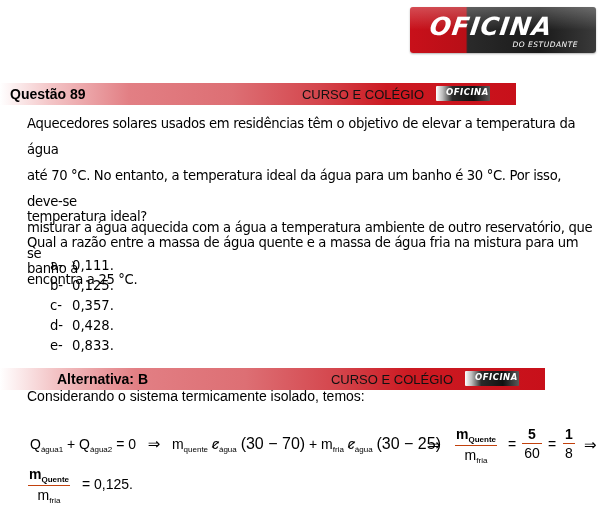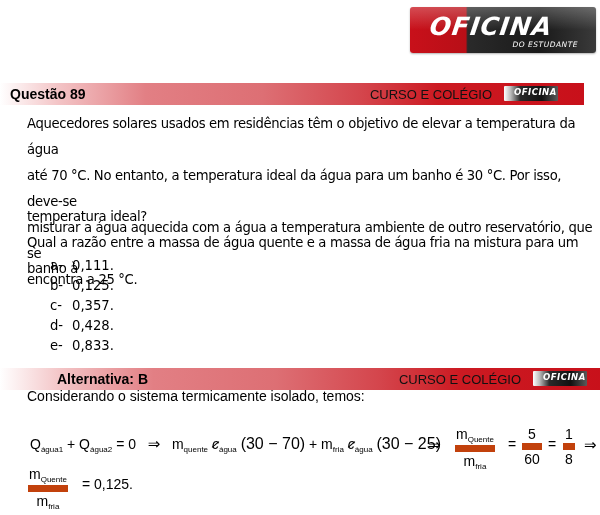--- a/index.html
+++ b/index.html
@@ -7,40 +7,40 @@
 
   .logo-main { position: absolute; left: 410px; top: 7px; width: 186px; height: 46px; border-radius: 3px;
     background: linear-gradient(90deg, #c8101a 0%, #b80f17 30%, #2a2a2a 31%, #1a1a1a 70%, #3a3a3a 100%);
     box-shadow: 0 1px 2px rgba(0,0,0,0.3); overflow: hidden; }
   .logo-main::before { content: ""; position: absolute; left: 0; top: 0; right: 0; height: 50%;
     background: linear-gradient(180deg, rgba(255,255,255,0.25), rgba(255,255,255,0)); }
   .logo-main .logo-word { position: absolute; left: 20px; top: 5px; font-family: "DejaVu Sans", sans-serif; font-weight: bold; font-style: italic;
     font-size: 25px; color: #fff; letter-spacing: 1px; transform: skewX(-8deg); }
   .logo-main .logo-sub { position: absolute; right: 18px; bottom: 4px; font-family: "DejaVu Sans", sans-serif; font-style: italic; font-size: 7.5px; color: #fff; letter-spacing: 0.5px; margin-left: 14px; }
 
-  .bar { position: absolute; left: 0; width: 584px; height: 22px;
+  .bar { position: absolute; left: 0; width: 516px; height: 22px;
     background: linear-gradient(90deg, #ffffff 0%, #f3c4c6 10%, #e27f84 25%, #dd6f74 45%, #d4454c 62%, #cc1a22 75%, #c8101a 100%); }
   .bar-title { position: absolute; top: 3px; font-weight: bold; font-size: 14px; color: #000; }
   .bar-right { position: absolute; right: 92px; top: 4px; font-size: 13px; color: #111; }
   .mini-logo { position: absolute; right: 26px; top: 3px; width: 54px; height: 15px; border-radius: 1px;
     background: linear-gradient(90deg, #ffffff 0%, #bdbdbd 12%, #2a2a2a 30%, #111 70%, #5a5a5a 100%);
     overflow: hidden; }
   .mini-logo span { position: absolute; left: 10px; top: 1px; font-family: "DejaVu Sans", sans-serif; font-weight: bold; font-style: italic; font-size: 8.5px; color: #fff; letter-spacing: 0.5px; }
 
   .text { position: absolute; left: 27px; font-family: "DejaVu Sans", sans-serif; font-size: 13.2px; line-height: 26px; color: #000; letter-spacing: -0.35px; }
   .options { position: absolute; left: 50px; top: 256px; font-family: "DejaVu Sans", sans-serif; font-size: 13.2px; line-height: 20px; }
   .opt { display: flex; }
   .opt .letter { width: 22px; }
 
   .sol-intro { position: absolute; left: 27px; top: 388px; font-size: 14px; text-align: right; }
 
   .math { position: absolute; font-family: "Liberation Sans", sans-serif; font-size: 14px; white-space: nowrap; }
   .math sub { font-size: 8px; vertical-align: -3px; }
   .frac { position: absolute; text-align: center; font-family: "Liberation Sans", sans-serif; font-size: 14px; }
-  .frac .num { display: block; border-bottom: 7px solid #c2410c; padding: 0 1px 1px; }
+  .frac .num { display: block; border-bottom: 1px solid #c2410c; padding: 0 1px 1px; font-weight: bold; }
   .frac .den { display: block; padding-top: 1px; }
   .frac sub { font-size: 8px; vertical-align: -3px; }
   .paren { font-size: 16px; }
   .arrow { font-size: 15px; }
   .c-strike { position: relative; display: inline-block; font-style: italic; }
   .c-strike::after { content: ""; position: absolute; left: -1px; right: -1px; top: 50%; border-top: 1px solid #000; transform: rotate(-40deg); }
 </style>
 </head>
 <body>
 

